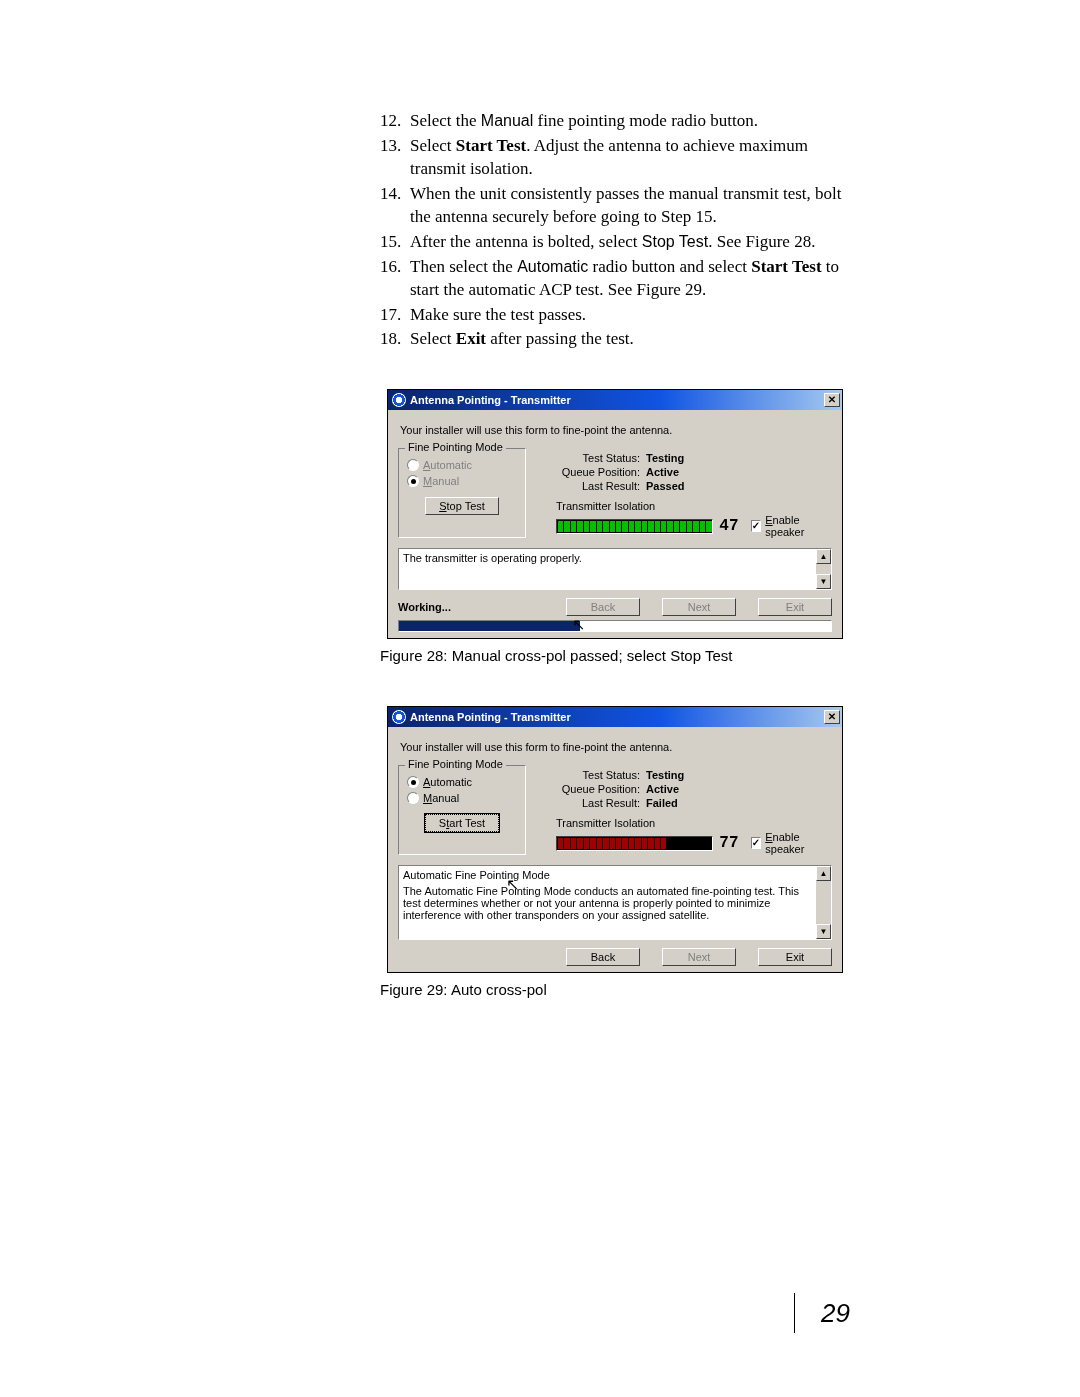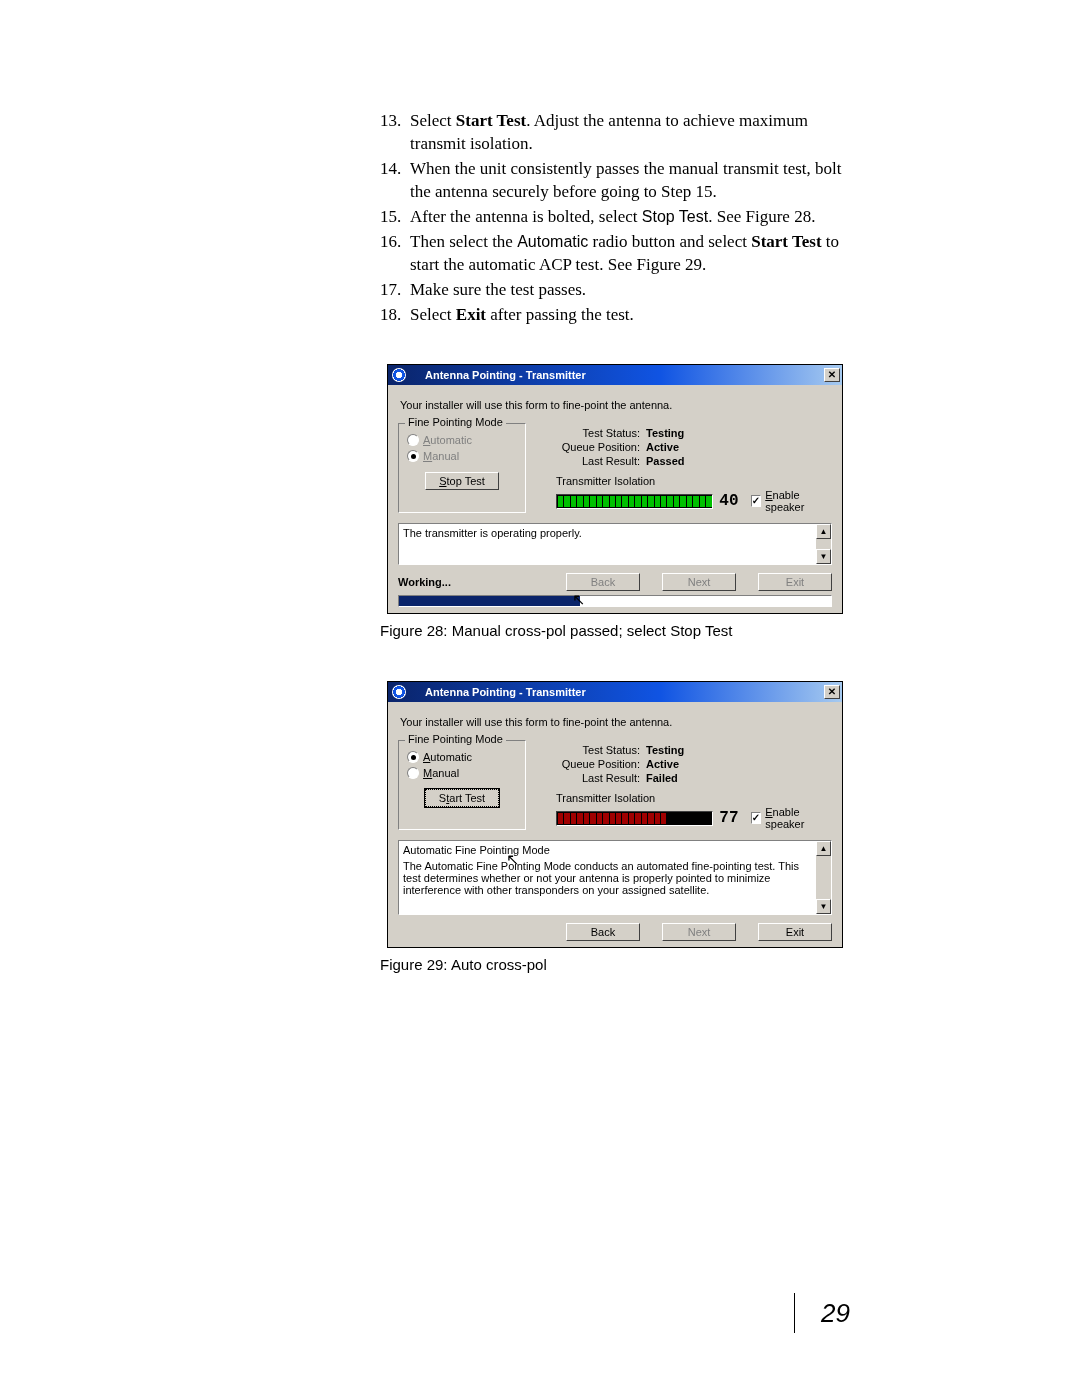--- a/index.html
+++ b/index.html
@@ -45,21 +45,21 @@
     background: linear-gradient(90deg, #0a246a 0%, #1054e3 60%, #a6caf0 100%);
     color: #fff;
     font-weight: bold;
     height: 20px;
     display: flex;
     align-items: center;
     padding: 0 2px 0 4px;
     justify-content: space-between;
     font-size: 11px;
   }
-  .titlebar .left { display: flex; align-items: center; gap: 19px; }
+  .titlebar .left { display: flex; align-items: center; gap: 4px; }
   .win-icon {
     width: 14px; height: 14px;
     background: #fff; border-radius: 50%;
     display: inline-block;
     background: radial-gradient(circle, #fff 30%, #1054e3 31%, #1054e3 60%, #fff 61%);
   }
   .close-btn {
     width: 16px; height: 14px;
     background: #d4d0c8;
     border: 1px solid #fff;
@@ -216,20 +216,24 @@
     font-style: italic;
     margin-left: 12px;
   }
   .u { text-decoration: underline; }
 </style>
 </head>
 <body>
 
 <div class="page">
   <ol class="steps" id="steps-list">
+      <li>
+        <span class="num">12.</span>
+        <span class="txt">Select the <span class="sans">Manual</span> fine pointing mode radio button.</span>
+      </li>
       <li>
         <span class="num">13.</span>
         <span class="txt">Select <b>Start Test</b>. Adjust the antenna to achieve maximum transmit isolation.</span>
       </li>
       <li>
         <span class="num">14.</span>
         <span class="txt">When the unit consistently passes the manual transmit test, bolt the antenna securely before going to Step 15.</span>
       </li>
       <li>
         <span class="num">15.</span>
@@ -310,21 +314,21 @@
                     <div class="seg g"></div>
                     <div class="seg g"></div>
                     <div class="seg g"></div>
                     <div class="seg g"></div>
                     <div class="seg g"></div>
                     <div class="seg g"></div>
                     <div class="seg g"></div>
                     <div class="seg g"></div>
                     <div class="seg g"></div>
                   </div>
-                <span class="seg-digit">40</span>
+                <span class="seg-digit">47</span>
                 <span style="flex:1"></span>
                 <span class="checkbox-row">
                   <span class="chk on"></span>
                   <span><span class="u">E</span>nable speaker</span>
                 </span>
               </div>
             </div>
           </div>
         </div>
         <div class="msgbox">

